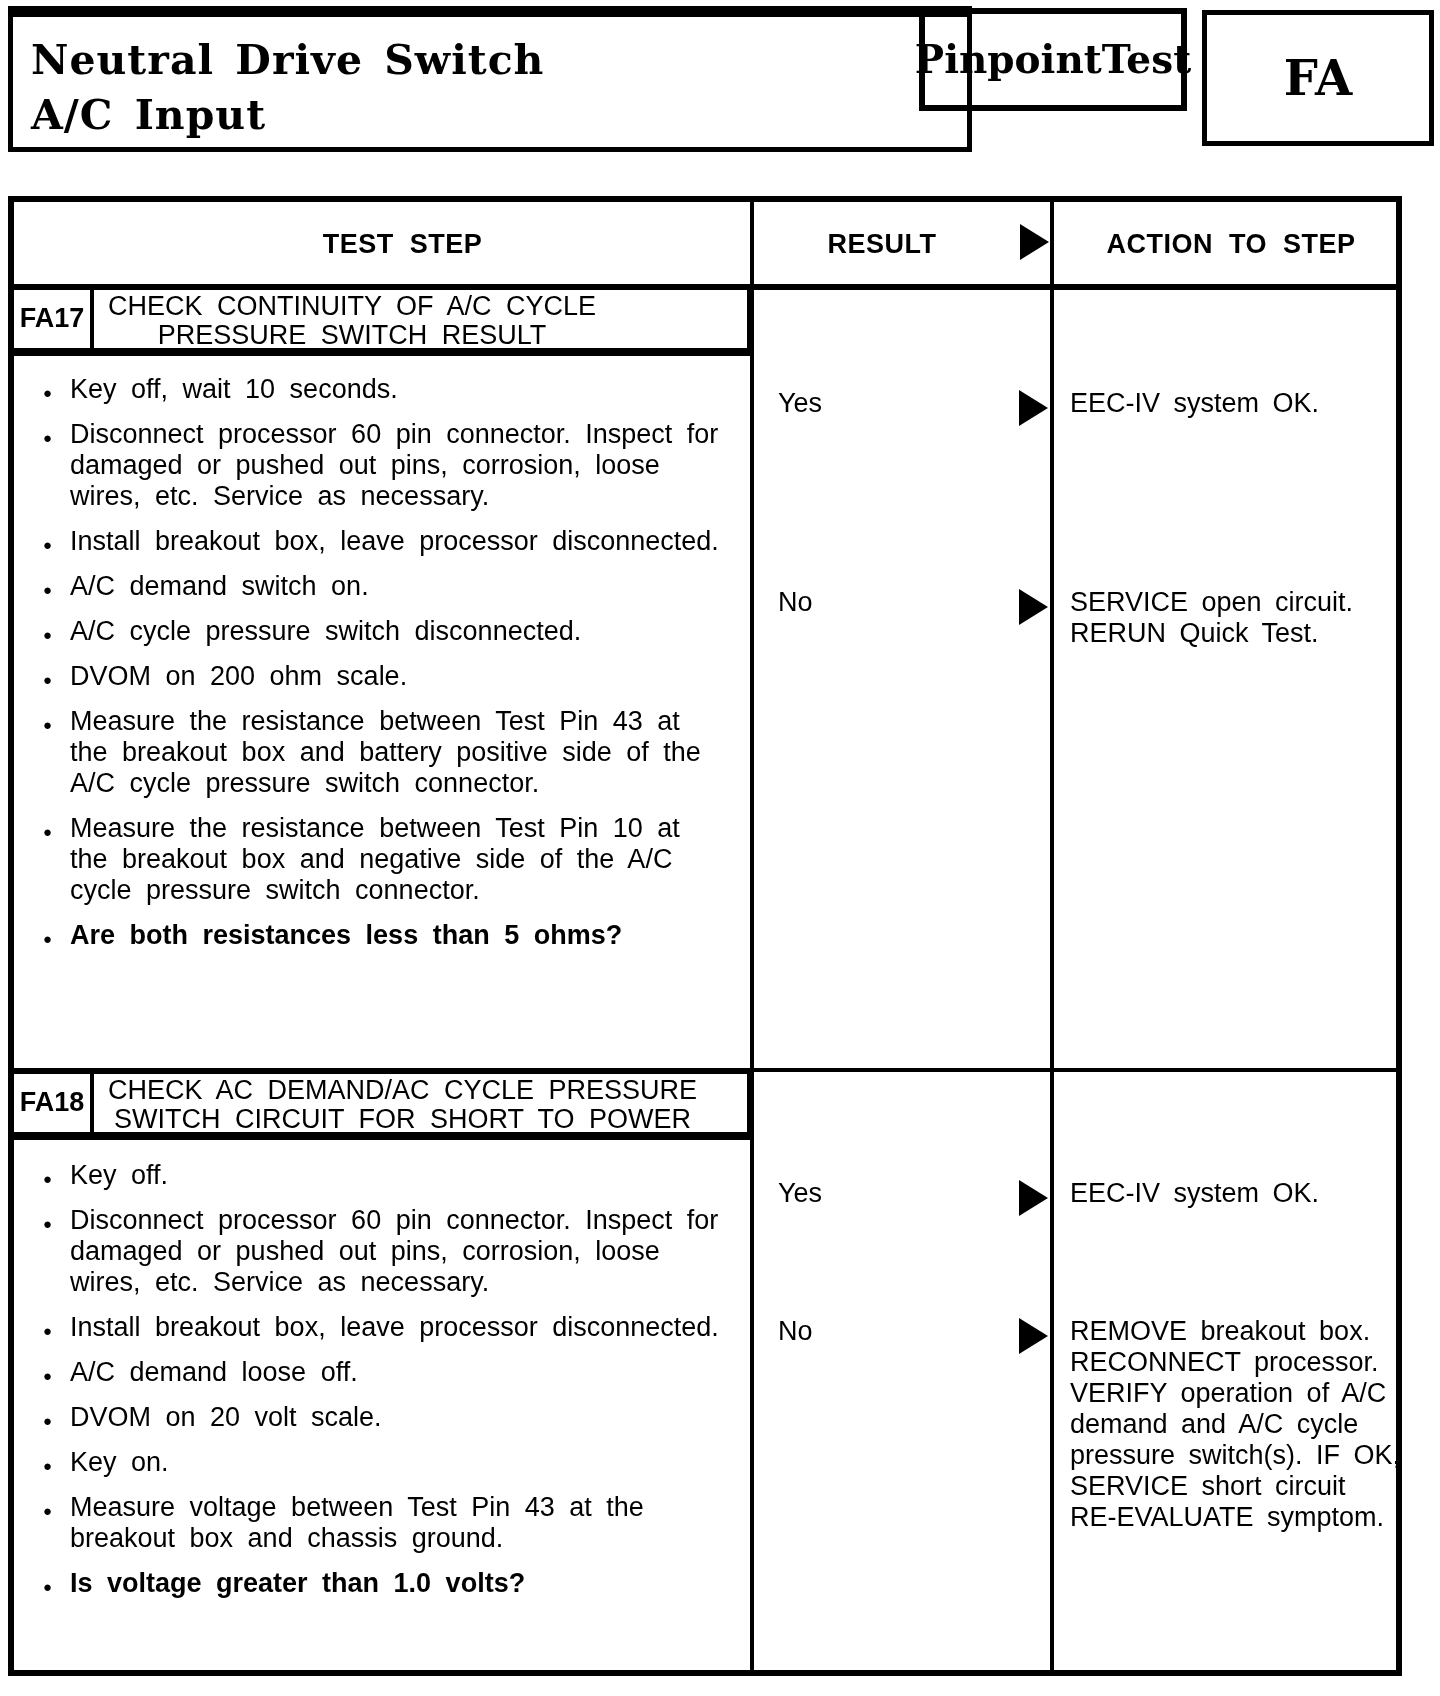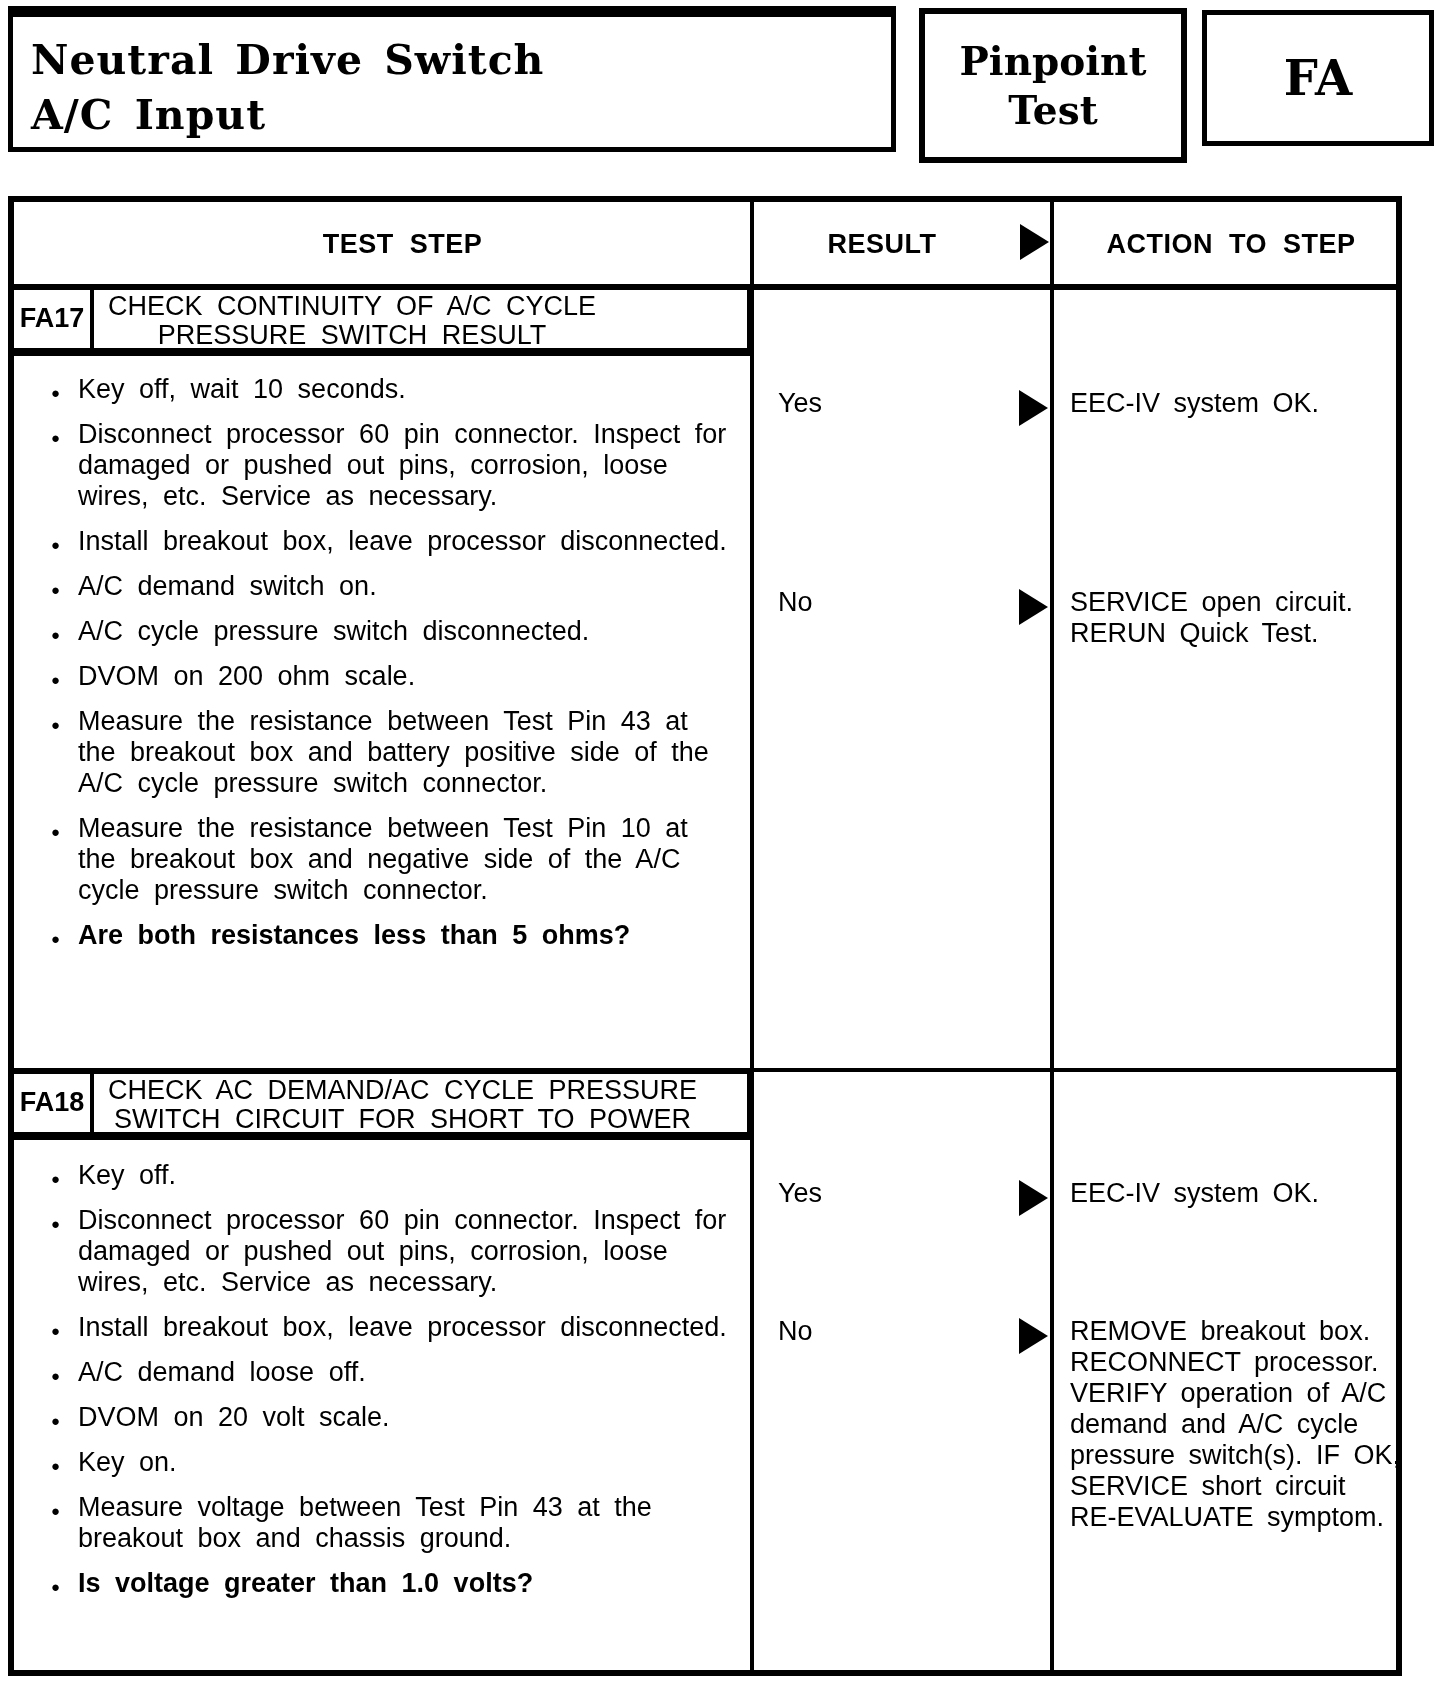--- a/index.html
+++ b/index.html
@@ -1,26 +1,26 @@
 <!DOCTYPE html>
 <html><head>
 <meta charset="utf-8">
 <style>
   * { margin:0; padding:0; box-sizing:border-box; }
   html,body { width:1440px; height:1696px; background:#fff; color:#000; overflow:hidden;
               font-family:"Liberation Sans", sans-serif; -webkit-font-smoothing:none; }
   .page { position:relative; width:1440px; height:1696px; background:#fff; }
 
   
-  .title-box { position:absolute; left:8px; top:6px; width:888px; height:146px;
+  .title-box { position:absolute; left:8px; top:6px; width:964px; height:146px;
                border:5px solid #000; border-top-width:11px; padding:16px 0 0 18px; }
   .title-box .tline { font-family:"DejaVu Serif", serif; font-weight:bold; font-size:41px;
                       line-height:55px; letter-spacing:1px; word-spacing:6px; }
-  .pinpoint-box { position:absolute; left:919px; top:8px; width:268px; height:155px;
-                  border:6px solid #000; display:flex; flex-direction:column;
+  .pinpoint-box { position:absolute; left:919px; top:8px; width:268px; height:103px;
+                  border:6px solid #000; display:flex; flex-direction:row;
                   align-items:center; justify-content:center; }
   .pinpoint-box .tline { font-family:"DejaVu Serif", serif; font-weight:bold; font-size:39px;
                          line-height:49px; }
   .fa-box { position:absolute; left:1202px; top:10px; width:232px; height:136px;
             border:5px solid #000; display:flex; align-items:center; justify-content:center;
             font-family:"DejaVu Serif", serif; font-weight:bold; font-size:48px; }
 
   
   .ptable { position:absolute; left:8px; top:196px; width:1394px; height:1480px;
             border:6px solid #000; }
@@ -45,21 +45,21 @@
   .sec-box { position:absolute; left:0; width:736px; height:72px;
              border-top:6px solid #000; border-bottom:8px solid #000; border-right:3px solid #000;
              display:flex; }
   .sec-box.s0 { top:82px; }
   .sec-box.s1 { top:866px; }
   .sec-id { width:80px; border-right:4px solid #000; font-weight:bold; font-size:27px;
             display:flex; align-items:flex-start; justify-content:center; padding-top:13px; }
   .sec-title { padding:2px 0 0 14px; font-size:27px; line-height:29px; word-spacing:7px;text-align:center; }
 
   
-  .steps { position:absolute; left:16px; width:700px; list-style:none; padding:14px 0 0 48px; }
+  .steps { position:absolute; left:8px; width:700px; list-style:none; padding:14px 0 0 48px; }
   .steps.s0 { top:158px; }
   .steps.s1 { top:944px; }
   .step { position:relative; font-size:27px; line-height:31px; word-spacing:7px;
           margin-bottom:14px; max-width:655px; }
   .step::before { content:"●"; position:absolute; left:-27px; top:3px; font-size:15px; }
   .step.bold { font-weight:bold; }
 
   
   .result-row { position:absolute; left:740px; width:296px; height:40px; }
   .result-label { position:absolute; left:24px; top:0; font-size:27px; }

